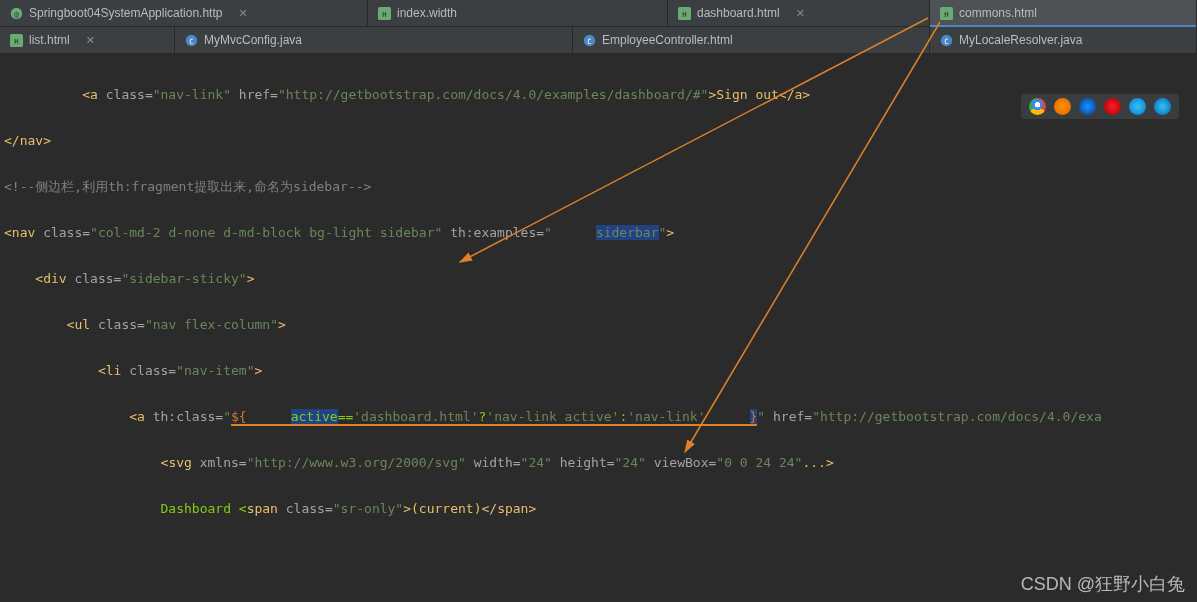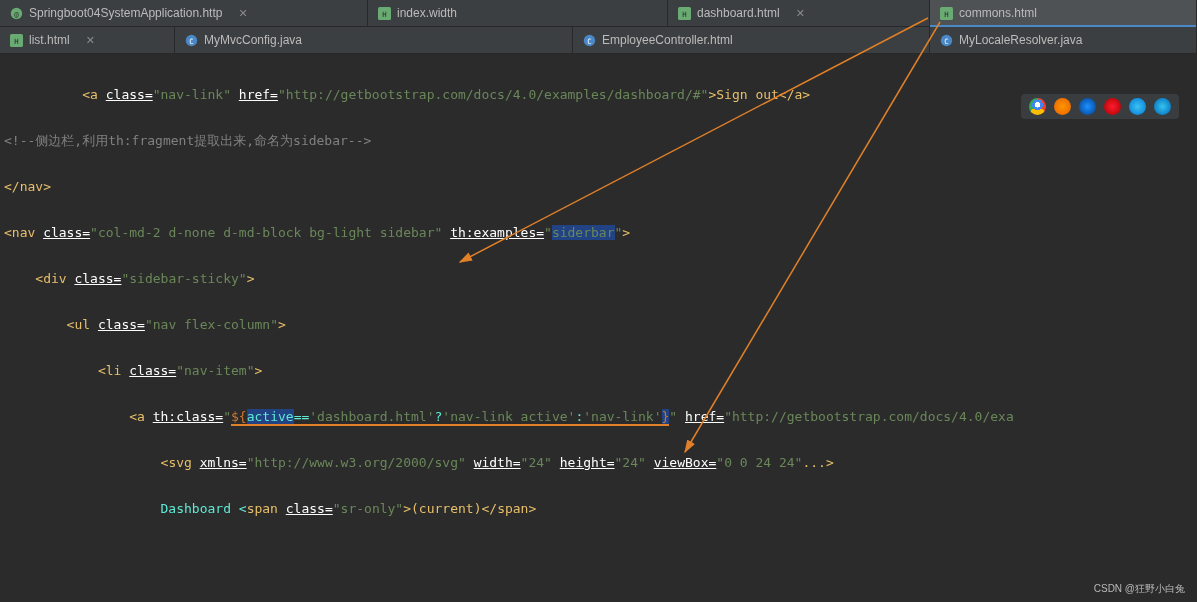--- a/index.html
+++ b/index.html
@@ -38,26 +38,26 @@
   }
   .close-x { color: #8a8a8a; font-size: 11px; margin-left: 10px; }
   .icon { width: 13px; height: 13px; display: inline-block; }
   .editor {
     padding: 6px 0 0 4px;
     line-height: 23px;
     white-space: pre;
     position: relative;
   }
   .c-tag   { color: #e8bf6a; }
-  .c-attr  { color: #ffffff; text-decoration: underline; }
+  .c-attr  { color: #a3a3a3; }
   .c-str   { color: #6a8759; }
   .c-cmt   { color: #808080; }
   .c-el    { color: #cc7832; }
-  .c-txt   { color: #5eead4; }
-  .hl      { background: #214283; }
+  .c-txt   { color: #84cc16; }
+  .hl      { background: #214283; margin-left: 44px; }
   .underline-orange {
     border-bottom: 2px solid #e08028;
     padding-bottom: 0px;
   }
   .toolbar-float {
     position: absolute;
     right: 18px;
     top: 94px;
     background: rgba(60,63,65,0.92);
     padding: 4px 8px;
@@ -65,21 +65,21 @@
     gap: 8px;
     border-radius: 4px;
   }
   .bicon { width: 17px; height: 17px; border-radius: 50%; }
   .watermark {
     position: absolute;
     right: 12px;
     bottom: 6px;
     color: #d0d0d0;
     font-family: "Segoe UI", Arial, sans-serif;
-    font-size: 10px;
+    font-size: 18px;
     opacity: 0.85;
   }
   svg.arrows { position: absolute; left:0; top:0; pointer-events:none; }
 </style>
 </head>
 <body>
 
 <div class="tab-rows">
   <div class="tab-row" id="row1">
       <div class="tab" style="width: 368px;">
@@ -141,22 +141,22 @@
           <circle cx="8" cy="8" r="7" fill="#4a88c7"></circle>
           <text x="8" y="12" text-anchor="middle" font-size="9" fill="#fff" font-family="monospace">C</text>
         </svg>
         <span>MyLocaleResolver.java</span>
       </div>
     </div>
 </div>
 
 <div class="editor">
 <div><span class="c-tag">          &lt;</span><span class="c-tag">a </span><span class="c-attr">class=</span><span class="c-str">"nav-link" </span><span class="c-attr">href=</span><span class="c-str">"http://getbootstrap.com/docs/4.0/examples/dashboard/#"</span><span class="c-tag">&gt;Sign out&lt;/</span><span class="c-tag">a</span><span class="c-tag">&gt;</span></div>
+<div><span class="c-tag">&lt;/</span><span class="c-tag">nav</span><span class="c-tag">&gt;</span></div>
 <div><span class="c-cmt">&lt;!--侧边栏,利用th:fragment提取出来,命名为sidebar--&gt;</span></div>
-<div><span class="c-tag">&lt;/</span><span class="c-tag">nav</span><span class="c-tag">&gt;</span></div>
 <div><span class="c-tag">&lt;</span><span class="c-tag">nav </span><span class="c-attr">class=</span><span class="c-str">"col-md-2 d-none d-md-block bg-light sidebar" </span><span class="c-attr">th:examples=</span><span class="c-str">"</span><span class="c-str hl">siderbar</span><span class="c-str">"</span><span class="c-tag">&gt;</span></div>
 <div><span class="c-tag">    &lt;</span><span class="c-tag">div </span><span class="c-attr">class=</span><span class="c-str">"sidebar-sticky"</span><span class="c-tag">&gt;</span></div>
 <div><span class="c-tag">        &lt;</span><span class="c-tag">ul </span><span class="c-attr">class=</span><span class="c-str">"nav flex-column"</span><span class="c-tag">&gt;</span></div>
 <div><span class="c-tag">            &lt;</span><span class="c-tag">li </span><span class="c-attr">class=</span><span class="c-str">"nav-item"</span><span class="c-tag">&gt;</span></div>
 <div><span class="c-tag">                &lt;</span><span class="c-tag">a </span><span class="c-attr">th:class=</span><span class="c-str">"</span><span class="underline-orange"><span class="c-el">${</span><span class="c-txt hl">active</span><span class="c-txt">==</span><span class="c-str">'dashboard.html'</span><span class="c-txt">?</span><span class="c-str">'nav-link active'</span><span class="c-txt">:</span><span class="c-str">'nav-link'</span><span class="c-el hl">}</span></span><span class="c-str">" </span><span class="c-attr">href=</span><span class="c-str">"http://getbootstrap.com/docs/4.0/exa</span></div>
 <div><span class="c-tag">                    &lt;</span><span class="c-tag">svg </span><span class="c-attr">xmlns=</span><span class="c-str">"http://www.w3.org/2000/svg" </span><span class="c-attr">width=</span><span class="c-str">"24" </span><span class="c-attr">height=</span><span class="c-str">"24" </span><span class="c-attr">viewBox=</span><span class="c-str">"0 0 24 24"</span><span class="c-tag">...&gt;</span></div>
 <div><span class="c-txt">                    Dashboard &lt;</span><span class="c-tag">span </span><span class="c-attr">class=</span><span class="c-str">"sr-only"</span><span class="c-tag">&gt;(current)&lt;/</span><span class="c-tag">span</span><span class="c-tag">&gt;</span></div>
 
 
 

